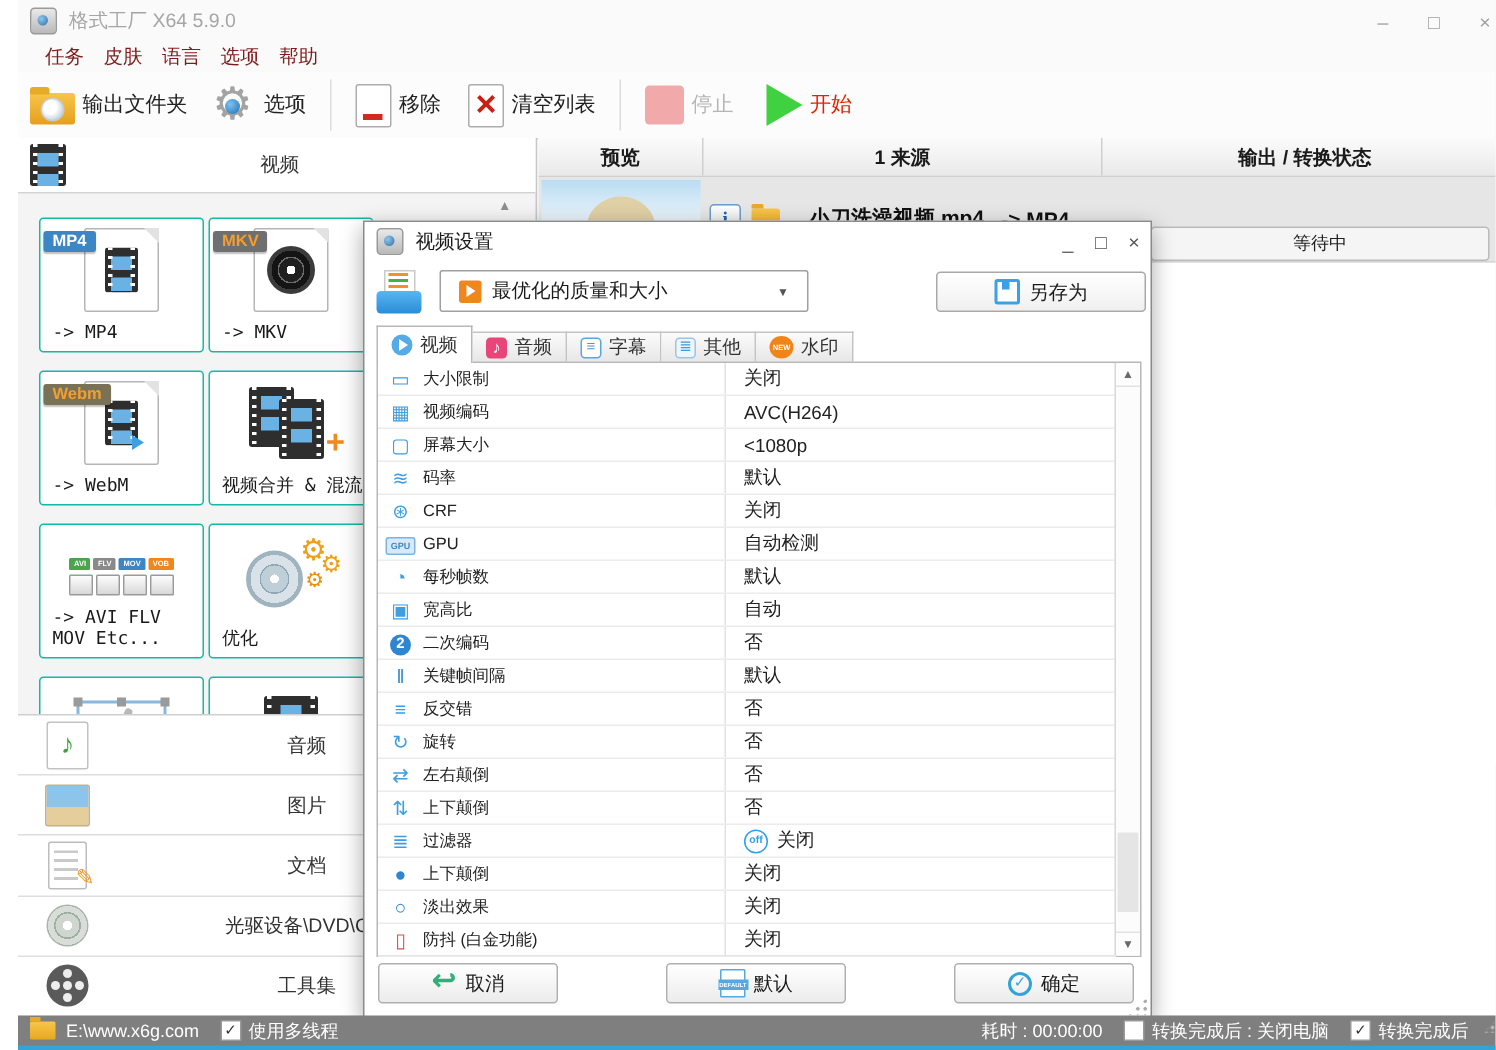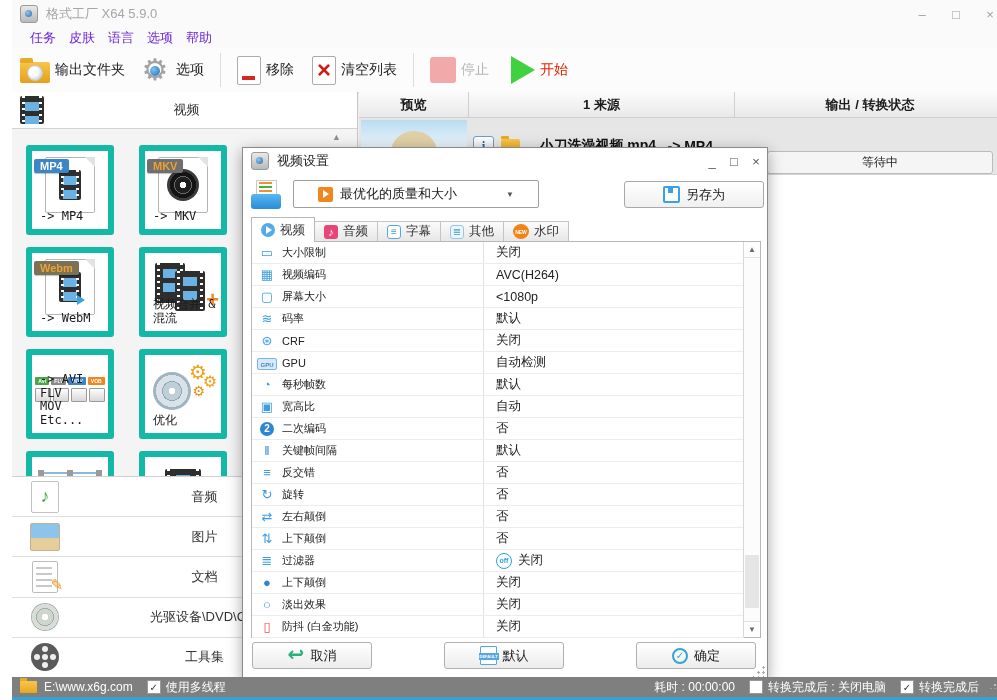--- a/index.html
+++ b/index.html
@@ -13,21 +13,21 @@
     border:1px solid #9a9a9a;position:relative;}
   .app-ico::after{content:"";position:absolute;left:4px;top:4px;width:7px;height:7px;border-radius:50%;
     background:radial-gradient(circle at 35% 35%,#8fc6ee,#2d6fa8);}
   .title-text{margin-left:8px;font-size:13px;color:#a6a6a6;}
   .win-controls{margin-left:auto;display:flex;align-items:center;height:100%;}
   .wbtn{width:34px;height:100%;display:flex;align-items:center;justify-content:center;
     color:#a0a0a0;font-size:13px;cursor:default;}
   
   .menubar{position:absolute;left:0;top:28px;right:0;height:20px;background:#fafafa;
     display:flex;align-items:center;padding-left:18px;gap:13px;}
-  .menu-item{font-size:13px;color:#6d28d9;padding:0 0;cursor:default;}
+  .menu-item{font-size:13px;color:#7f1d1d;padding:0 0;cursor:default;}
   
   .toolbar{position:absolute;left:0;top:48px;right:0;height:44px;background:#fcfcfc;
     border-bottom:1px solid #d8d8d8;display:flex;align-items:center;padding-left:4px;}
   .tbtn{display:flex;align-items:center;gap:5px;height:38px;padding:0 4px;cursor:default;}
   .tbtn .tlabel{font-size:14px;color:#222;}
   .tsep{width:1px;height:34px;background:#dcdcdc;margin:0 12px;}
   .folder-ico{width:30px;height:21px;background:linear-gradient(#f7c64a,#e59f1d);border-radius:2px;
     position:relative;margin-top:4px;}
   .folder-ico::before{content:"";position:absolute;left:0;top:-4px;width:13px;height:5px;
     background:#e8ab28;border-radius:2px 2px 0 0;}
@@ -53,21 +53,21 @@
   .film-strip{width:26px;height:34px;background:#2e2e2e;border-radius:2px;
     background-image:repeating-linear-gradient(#fff 0 2px,transparent 2px 6px),
       repeating-linear-gradient(#fff 0 2px,transparent 2px 6px),
       linear-gradient(#6ab2e4,#6ab2e4),linear-gradient(#6ab2e4,#6ab2e4);
     background-size:3px 100%,3px 100%,14px 9px,14px 9px;
     background-position:2px 0,right 2px top 0,center 6px,center 20px;background-repeat:no-repeat;}
   .side-header .film-strip{margin-left:8px;height:28px;width:24px;}
   .side-header-label{flex:1;text-align:center;font-size:13px;color:#333;margin-right:28px;}
   .scroll-up{position:absolute;right:16px;top:40px;font-size:9px;color:#8f8f8f;}
   .cards{position:absolute;left:0;top:36px;right:0;bottom:200px;}
-  .card{position:absolute;width:88px;height:90px;background:#fff;border:6px solid #14b8a6;
+  .card{position:absolute;width:110px;height:90px;background:#fff;border:1px solid #14b8a6;
     border-radius:3px;box-sizing:border-box;cursor:default;}
   .card-icon{position:absolute;left:0;top:6px;right:0;height:56px;display:flex;
     align-items:center;justify-content:center;}
   .page{width:48px;height:54px;background:#fff;border:1px solid #b5b5b5;border-radius:2px;
     position:relative;display:flex;align-items:center;justify-content:center;}
   .page::after{content:"";position:absolute;right:-1px;top:-1px;border-style:solid;border-width:0 10px 10px 0;
     border-color:transparent #e2e2e2 transparent transparent;}
   .page .film-strip{width:22px;height:30px;}
   .disc-g{width:32px;height:32px;border-radius:50%;
     background:radial-gradient(circle,#ffffff 0 3px,#1f1f1f 3px 8px,#6a6a6a 8px 9px,#141414 9px 13px,#3b3b3b 13px);}
@@ -162,21 +162,21 @@
   .dlg-controls{margin-left:auto;display:flex;}
   .dbtn{width:22px;height:22px;display:flex;align-items:center;justify-content:center;color:#555;font-size:13px;}
   .preset-row{position:absolute;left:8px;top:31px;right:8px;height:30px;}
   .tray-ico{position:absolute;left:0;top:0;width:30px;height:30px;}
   .tray-ico .sheet{position:absolute;left:5px;top:1px;width:19px;height:13px;background:#fff;border:1px solid #c9c9c9;
     background-image:repeating-linear-gradient(#f09030 0 2px,transparent 2px 4px,#45b045 4px 6px,transparent 6px 8px);
     background-size:13px 10px;background-position:2px 1px;background-repeat:no-repeat;}
   .tray-ico .base{position:absolute;left:0;bottom:0;width:30px;height:15px;border-radius:3px;
     background:linear-gradient(#58b6f2,#2a8cd6);}
   .preset-select{position:absolute;left:42px;top:1px;width:246px;height:28px;background:#fff;
-    border:1px solid #a0a0a0;border-radius:2px;display:flex;align-items:center;padding:0 24px;box-sizing:border-box;}
+    border:1px solid #a0a0a0;border-radius:2px;display:flex;align-items:center;padding:0 12px;box-sizing:border-box;}
   .preset-ico{width:15px;height:15px;border-radius:2px;background:#f0861e;display:flex;align-items:center;
     justify-content:center;margin-right:7px;}
   .preset-ico::after{content:"";width:0;height:0;border-left:6px solid #fff;border-top:4px solid transparent;
     border-bottom:4px solid transparent;}
   .preset-label{flex:1;font-size:13px;color:#1a1a1a;white-space:nowrap;overflow:hidden;}
   .dd-arrow{font-size:8px;color:#555;}
   .saveas-btn{position:absolute;left:373px;top:2px;width:140px;height:27px;background:linear-gradient(#ffffff,#f0f0f0);
     border:1px solid #a8a8a8;border-radius:3px;display:flex;align-items:center;justify-content:center;gap:6px;
     box-sizing:border-box;}
   .floppy-ico{width:13px;height:13px;border:2px solid #3aa0e8;border-radius:2px;position:relative;background:#fff;}

